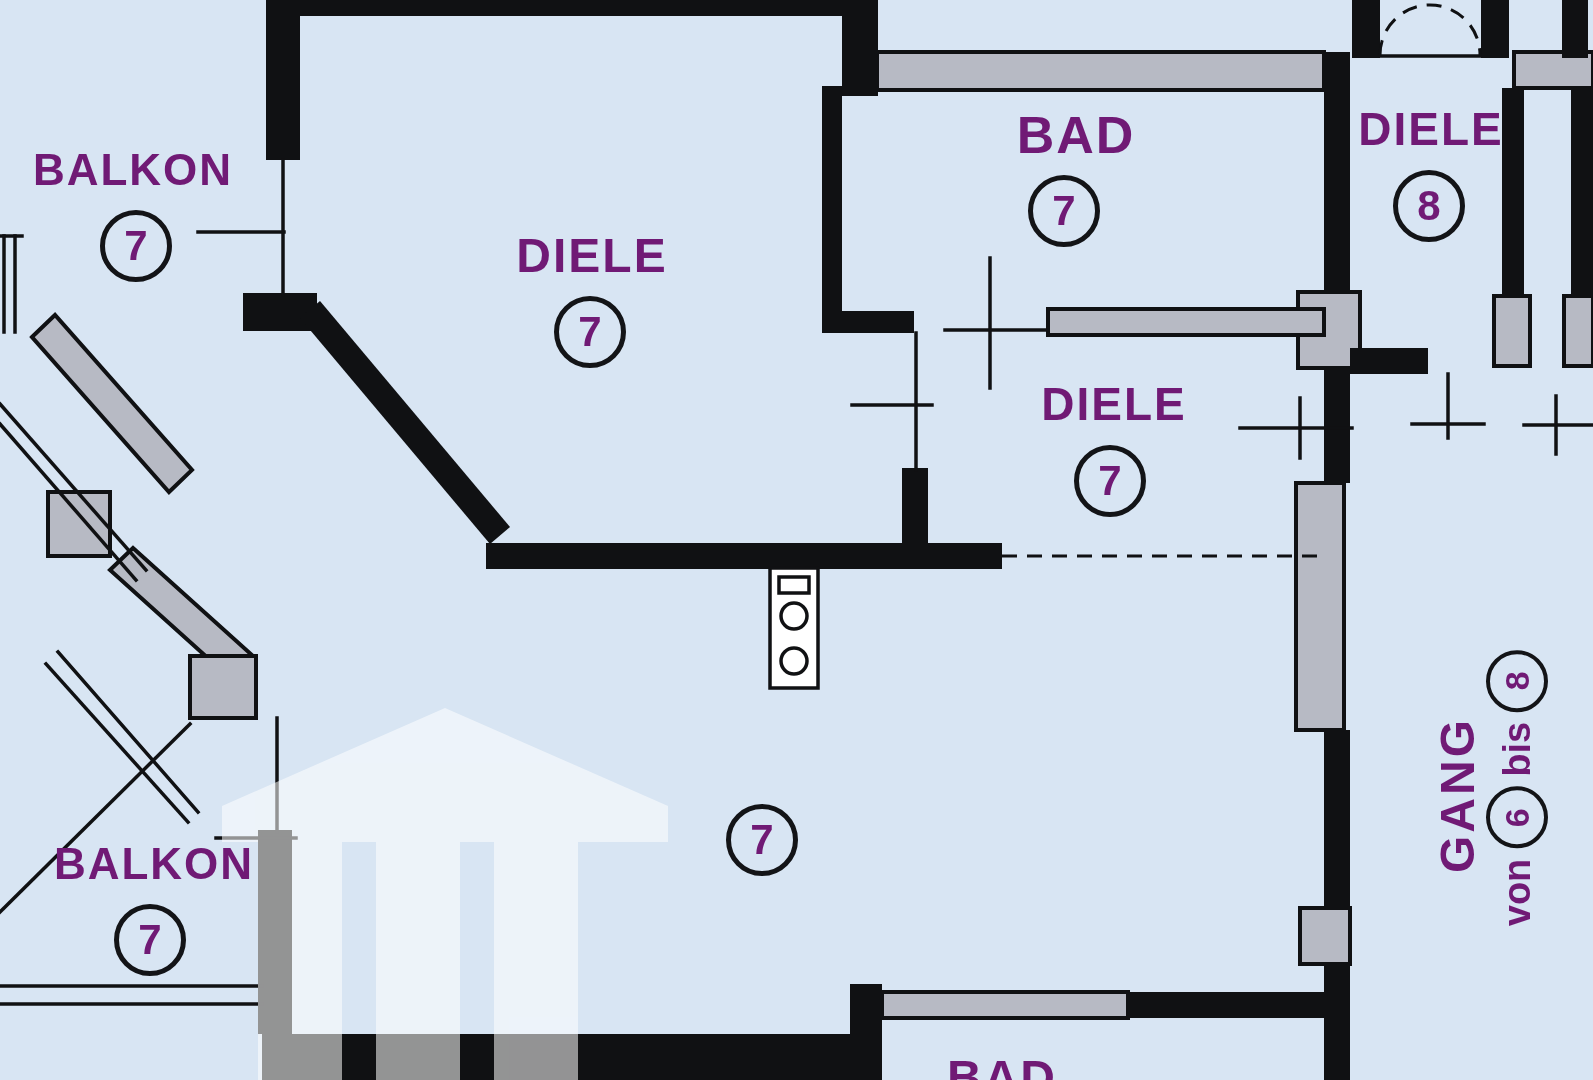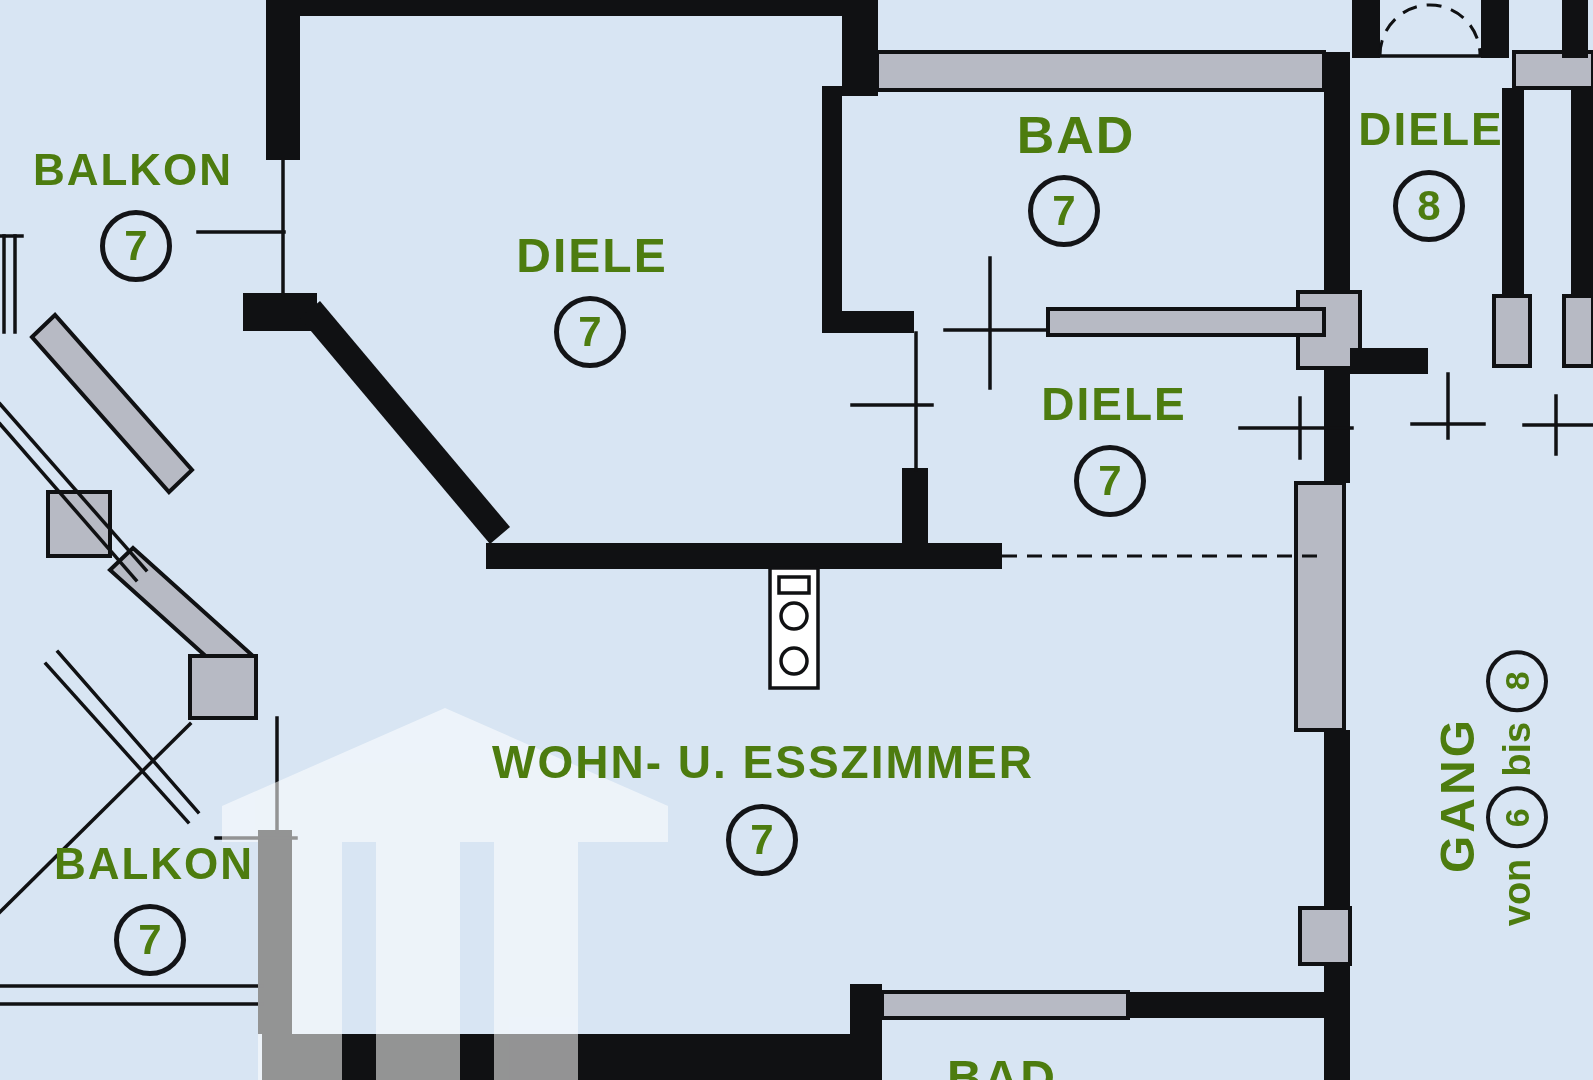--- a/index.html
+++ b/index.html
@@ -7,21 +7,21 @@
     --wall:#101113;
     --wfill:#b7bac4;
     --wm:#ffffff;
   }
   html,body{margin:0;padding:0;overflow:hidden;}
   body{background:var(--bg);}
   #plan{
     position:relative;width:1593px;height:1080px;overflow:hidden;
     background:var(--bg);
     font-family:"Liberation Sans",sans-serif;
-    color:#4d7c0f;
+    color:#701a75;
   }
   #plan svg{position:absolute;left:0;top:0;}
   .walls rect,.walls polygon{fill:var(--wall);stroke:none;}
   .walls .wf{fill:var(--wfill);stroke:var(--wall);stroke-width:4;}
   .thin line,.thin path{stroke:var(--wall);stroke-width:3.5;fill:none;stroke-linecap:square;}
   .dash line,.dash path{stroke:var(--wall);stroke-width:3;fill:none;stroke-dasharray:15 10;}
   .ol{stroke:var(--wall);stroke-width:3.5;}
   .wmk{fill:var(--wm);opacity:0.55;}
 
   .lbl{
@@ -173,21 +173,20 @@
 
   <div class="lbl" style="left:1076px;top:135px;font-size:52px">BAD</div>
   <div class="num" style="left:1064px;top:211px">7</div>
 
   <div class="lbl" style="left:1431px;top:129px;font-size:46px">DIELE</div>
   <div class="num" style="left:1429px;top:206px">8</div>
 
   <div class="lbl" style="left:1114px;top:404px;font-size:46px">DIELE</div>
   <div class="num" style="left:1110px;top:481px">7</div>
 
-  <div class="lbl" style="left:763px;top:762px;font-size:46px">WOHN- U. ESSZIMMER</div>
   <div class="num" style="left:762px;top:840px">7</div>
 
   <div class="lbl" style="left:154px;top:864px;font-size:44px">BALKON</div>
   <div class="num" style="left:150px;top:940px">7</div>
 
   <div class="lbl" style="left:1002px;top:1078px;font-size:48px">BAD</div>
 
   <div class="vlbl" style="left:1458px;top:795px;font-size:48px">GANG</div>
 
   <div class="vrange" style="left:1517px;top:788px">

